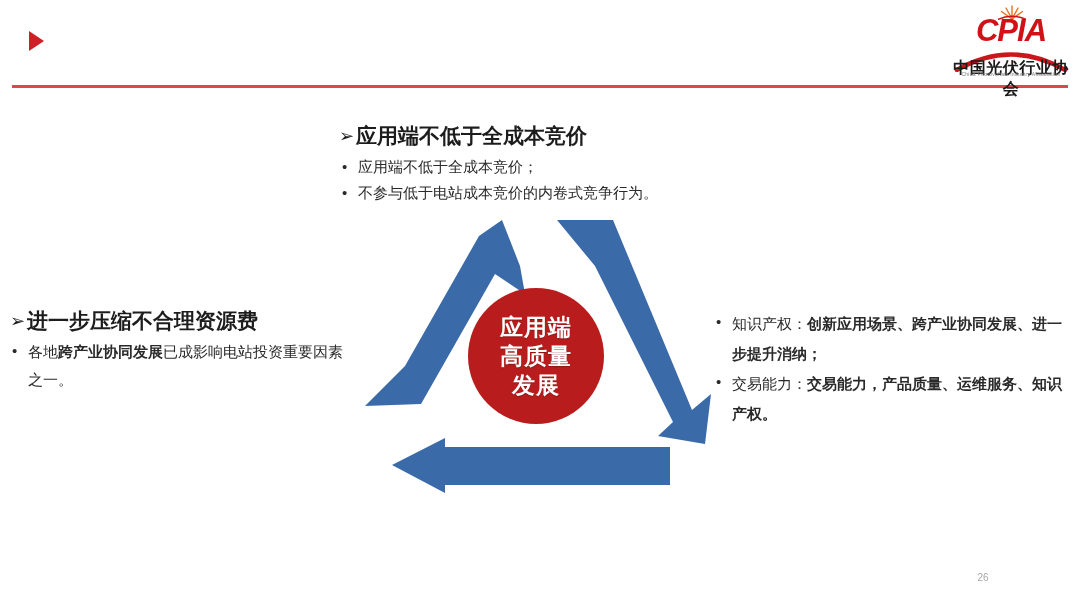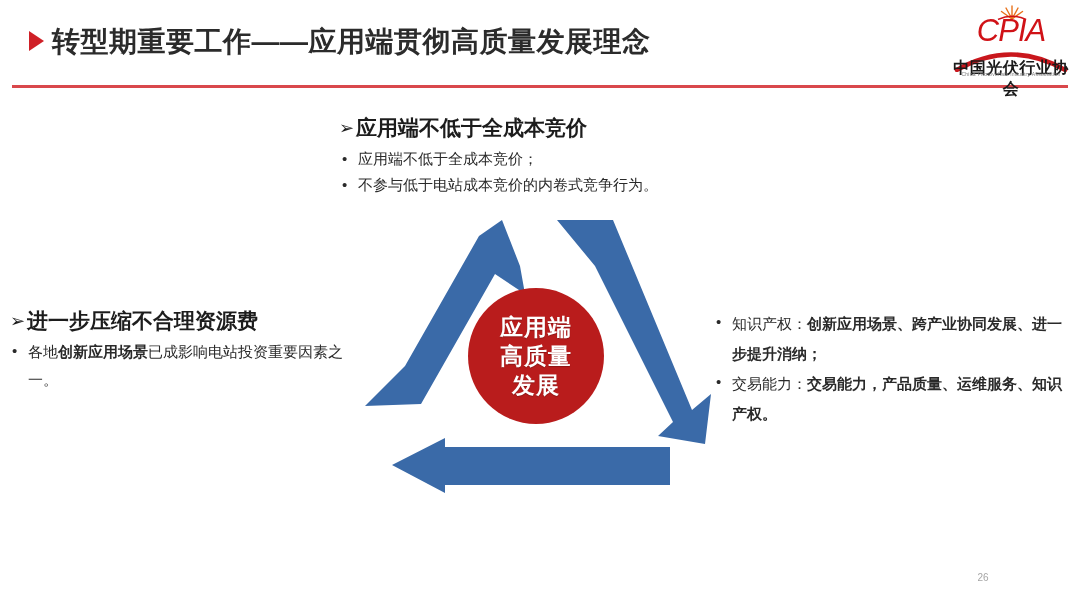--- a/index.html
+++ b/index.html
@@ -60,21 +60,21 @@
     left: 46px; top: 0px;
     width: 32px; height: 16px;
   }
   #logo-cpia {
     position: absolute;
     left: 0; top: 11px;
     width: 122px;
     text-align: center;
     font-family: "Liberation Sans", sans-serif;
     font-size: 31px;
-    font-weight: normal;
+    font-weight: bold;
     font-style: italic;
     letter-spacing: -1px;
     color: #d01217;
     line-height: 31px;
   }
   #logo-arc {
     position: absolute;
     left: 4px; top: 38px;
     width: 114px; height: 30px;
   }
@@ -126,21 +126,21 @@
     text-align: left;
     font-size: 15px;
     line-height: 26px;
     color: #2a2a2a;
   }
   .bullet-text { flex: 1 1 auto; }
   .b { font-weight: bold; }
 
   #block-top {
     position: absolute;
-    left: 339px; top: 115px;
+    left: 339px; top: 123px;
     width: 430px;
   }
   #block-top .bullet-list { margin-top: 4px; margin-left: 3px; }
 
   #block-left {
     position: absolute;
     left: 10px; top: 308px;
     width: 340px;
   }
   #block-left .bullet-list { margin-top: 3px; margin-left: 2px; }
@@ -192,21 +192,20 @@
     text-align: center;
     font-size: 10px;
     color: #a6a6a6;
   }
 </style>
 </head>
 <body>
 
 <div id="slide-header">
   <div id="title-bullet"></div>
-  <div id="page-title">转型期重要工作——应用端贯彻高质量发展理念</div>
   <div id="header-rule"></div>
 </div>
 
 <div id="brand-logo">
   <svg id="logo-sun" viewBox="0 0 32 16">
     <g stroke="#e8721c" stroke-width="1.4" stroke-linecap="round">
       <line x1="16" y1="15" x2="16" y2="2"></line>
       <line x1="16" y1="15" x2="10" y2="4"></line>
       <line x1="16" y1="15" x2="22" y2="4"></line>
       <line x1="16" y1="15" x2="5.5" y2="7.5"></line>
@@ -255,21 +254,21 @@
   </div>
 </div>
 
 <div id="block-left" class="text-block">
   <div class="block-heading">
     <span class="heading-arrow">➢</span><span>进一步压缩不合理资源费</span>
   </div>
   <div class="bullet-list">
     <div class="bullet-row">
       <span class="bullet-dot">•</span>
-      <span class="bullet-text"><span>各地</span><span class="b">创新应用场景</span><span>已成影响电站投资重要因素之一。</span></span>
+      <span class="bullet-text"><span>各地</span><span class="b">跨产业协同发展</span><span>已成影响电站投资重要因素之一。</span></span>
     </div>
   </div>
 </div>
 
 <div id="block-right" class="text-block">
   <div class="bullet-list">
     <div class="bullet-row">
       <span class="bullet-dot">•</span>
       <span class="bullet-text"><span>知识产权：</span><span class="b">创新应用场景、跨产业协同发展、进一步提升消纳；</span></span>
     </div>

